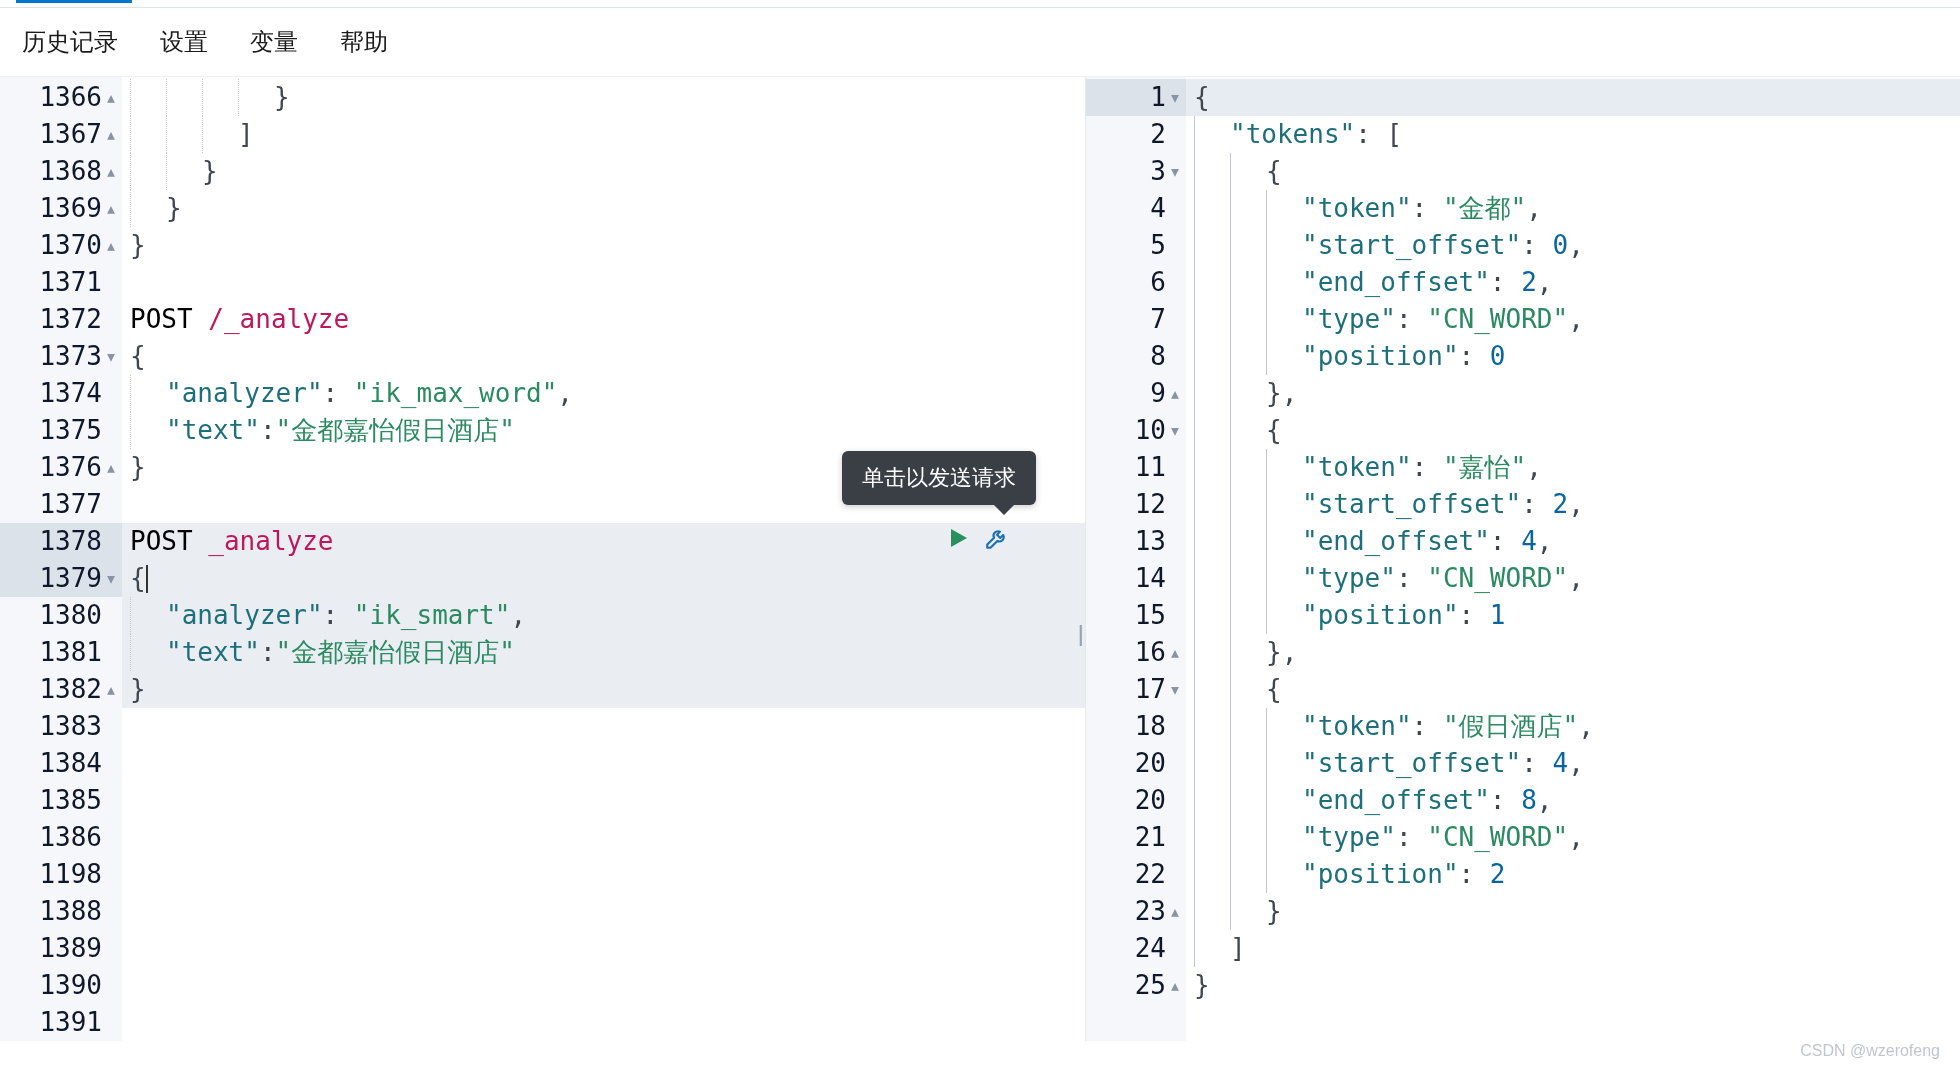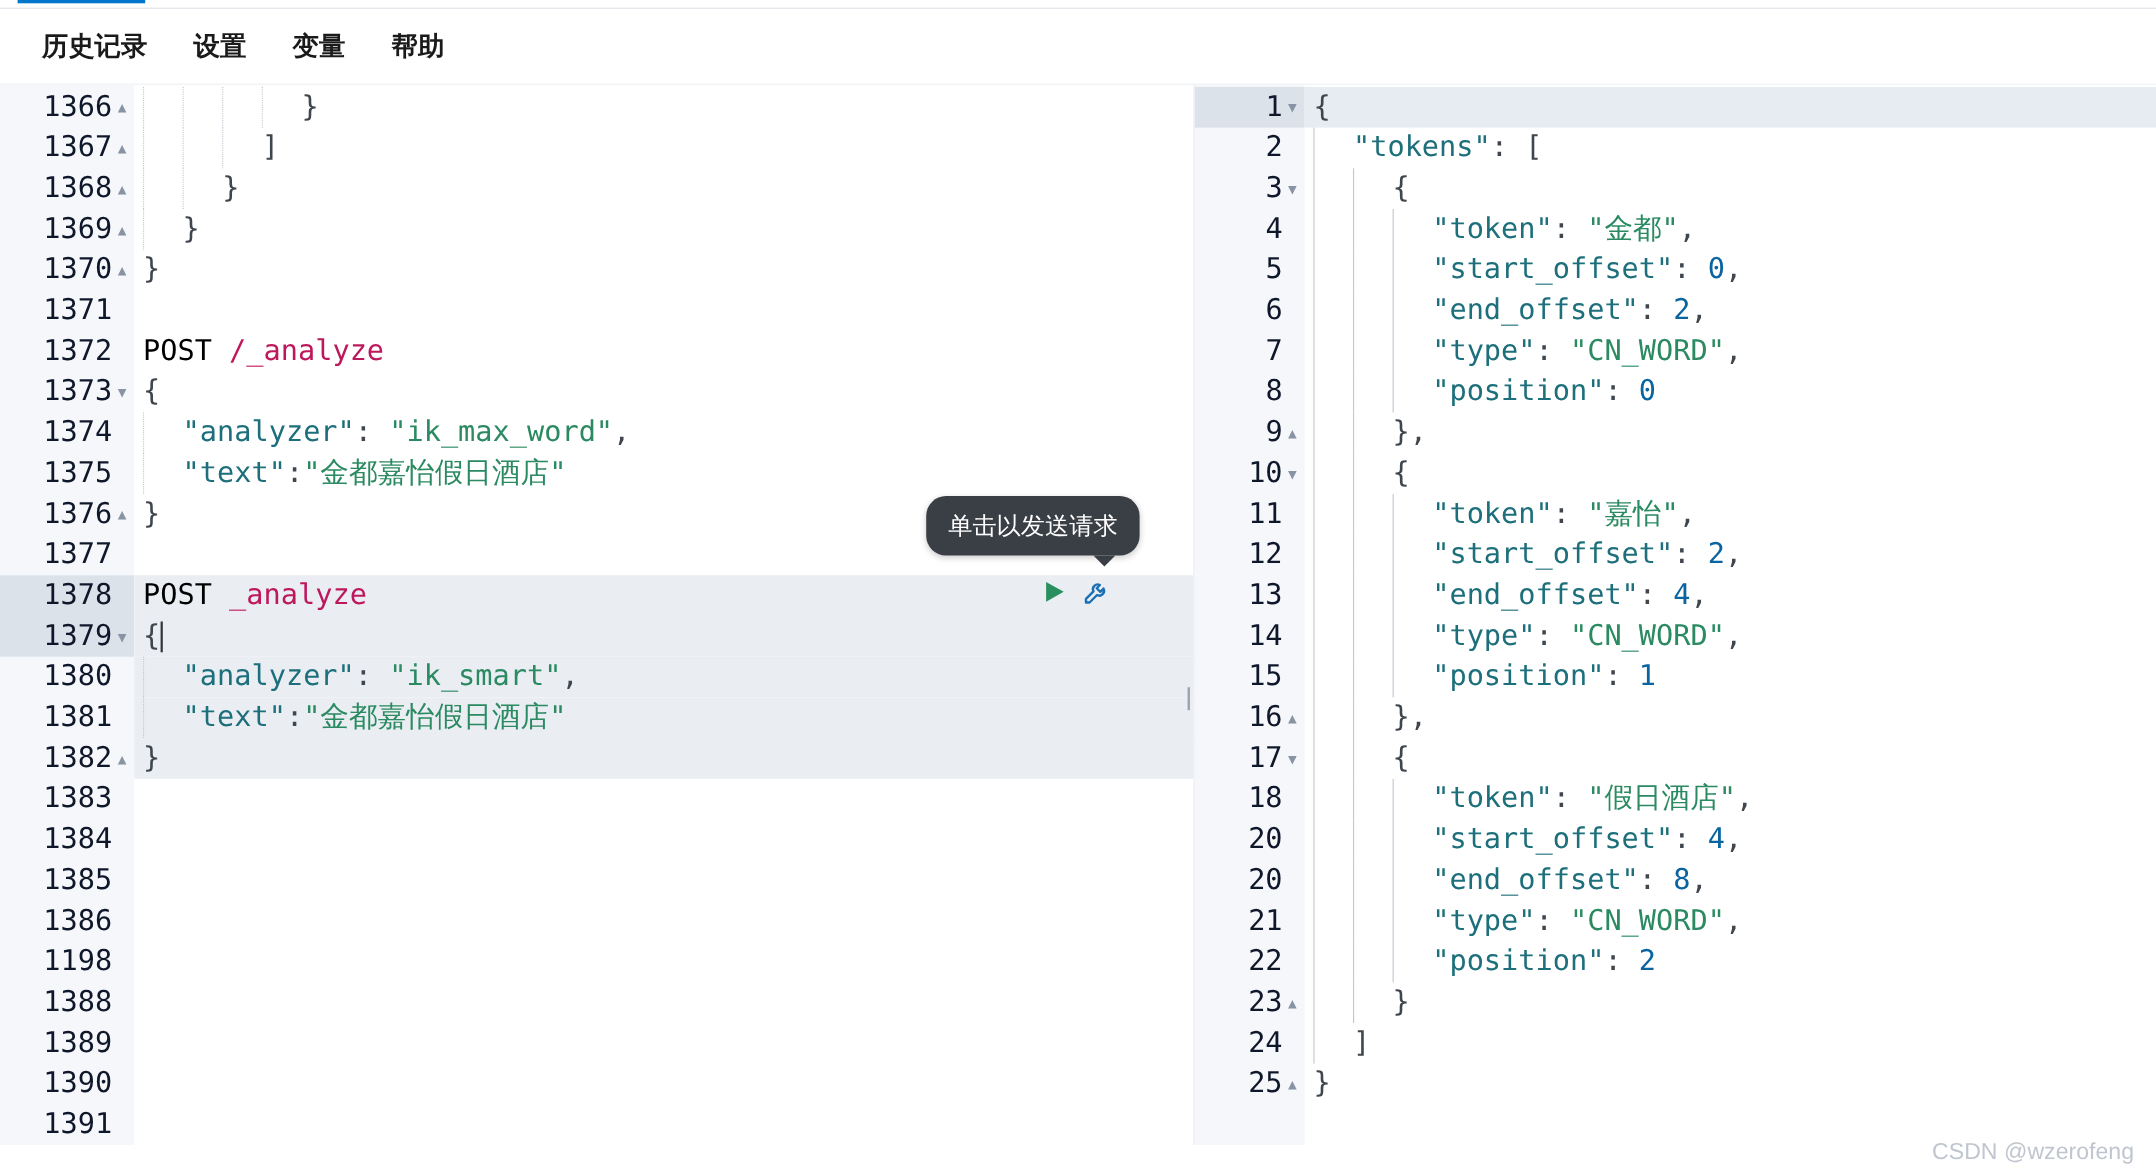--- a/index.html
+++ b/index.html
@@ -22,23 +22,23 @@
     position: absolute;
     left: 16px;
     top: -1px;
     width: 116px;
     height: 4px;
     background: #0077cc;
   }
   .menubar {
     display: flex;
     gap: 42px;
-    padding: 18px 22px 18px 38px;
+    padding: 18px 22px 18px 22px;
     font-size: 24px;
-    font-weight: 700;
+    font-weight: 400;
     color: #1a1a1a;
     border-bottom: 1px solid #eef0f3;
     background: #fff;
   }
   .menubar span { cursor: pointer; }
   .workspace {
     display: flex;
     height: calc(100% - 8px - 70px - 24px);
     position: relative;
   }
@@ -113,21 +113,21 @@
   .str { color: #2b8a62; }
   .num { color: #0a64a0; }
   .txt { color: #be185d; }
   .tooltip {
     position: absolute;
     background: #3a3f45;
     color: #fff;
     font-family: Liberation Mono, monospace;
     font-size: 22px;
     padding: 12px 20px;
-    border-radius: 18px;
+    border-radius: 6px;
     top: 374px;
     left: 842px;
     box-shadow: 0 2px 6px rgba(0,0,0,.2);
     font-weight: 500;
   }
   .tooltip::after {
     content: "";
     position: absolute;
     bottom: -10px;
     left: 152px;
@@ -150,21 +150,21 @@
     left: 1078px;
     top: 544px;
     color: #9aa3af;
     font-size: 22px;
     letter-spacing: -6px;
   }
   .watermark {
     position: absolute;
     right: 20px;
     bottom: 6px;
-    font-size: 21px;
+    font-size: 16px;
     color: #c0c6cf;
     font-family: -apple-system, sans-serif;
   }
   .first-line-right { background: #e6ecf2; }
 </style>
 </head>
 <body>
 
 <div class="top-tab-strip"></div>
 

